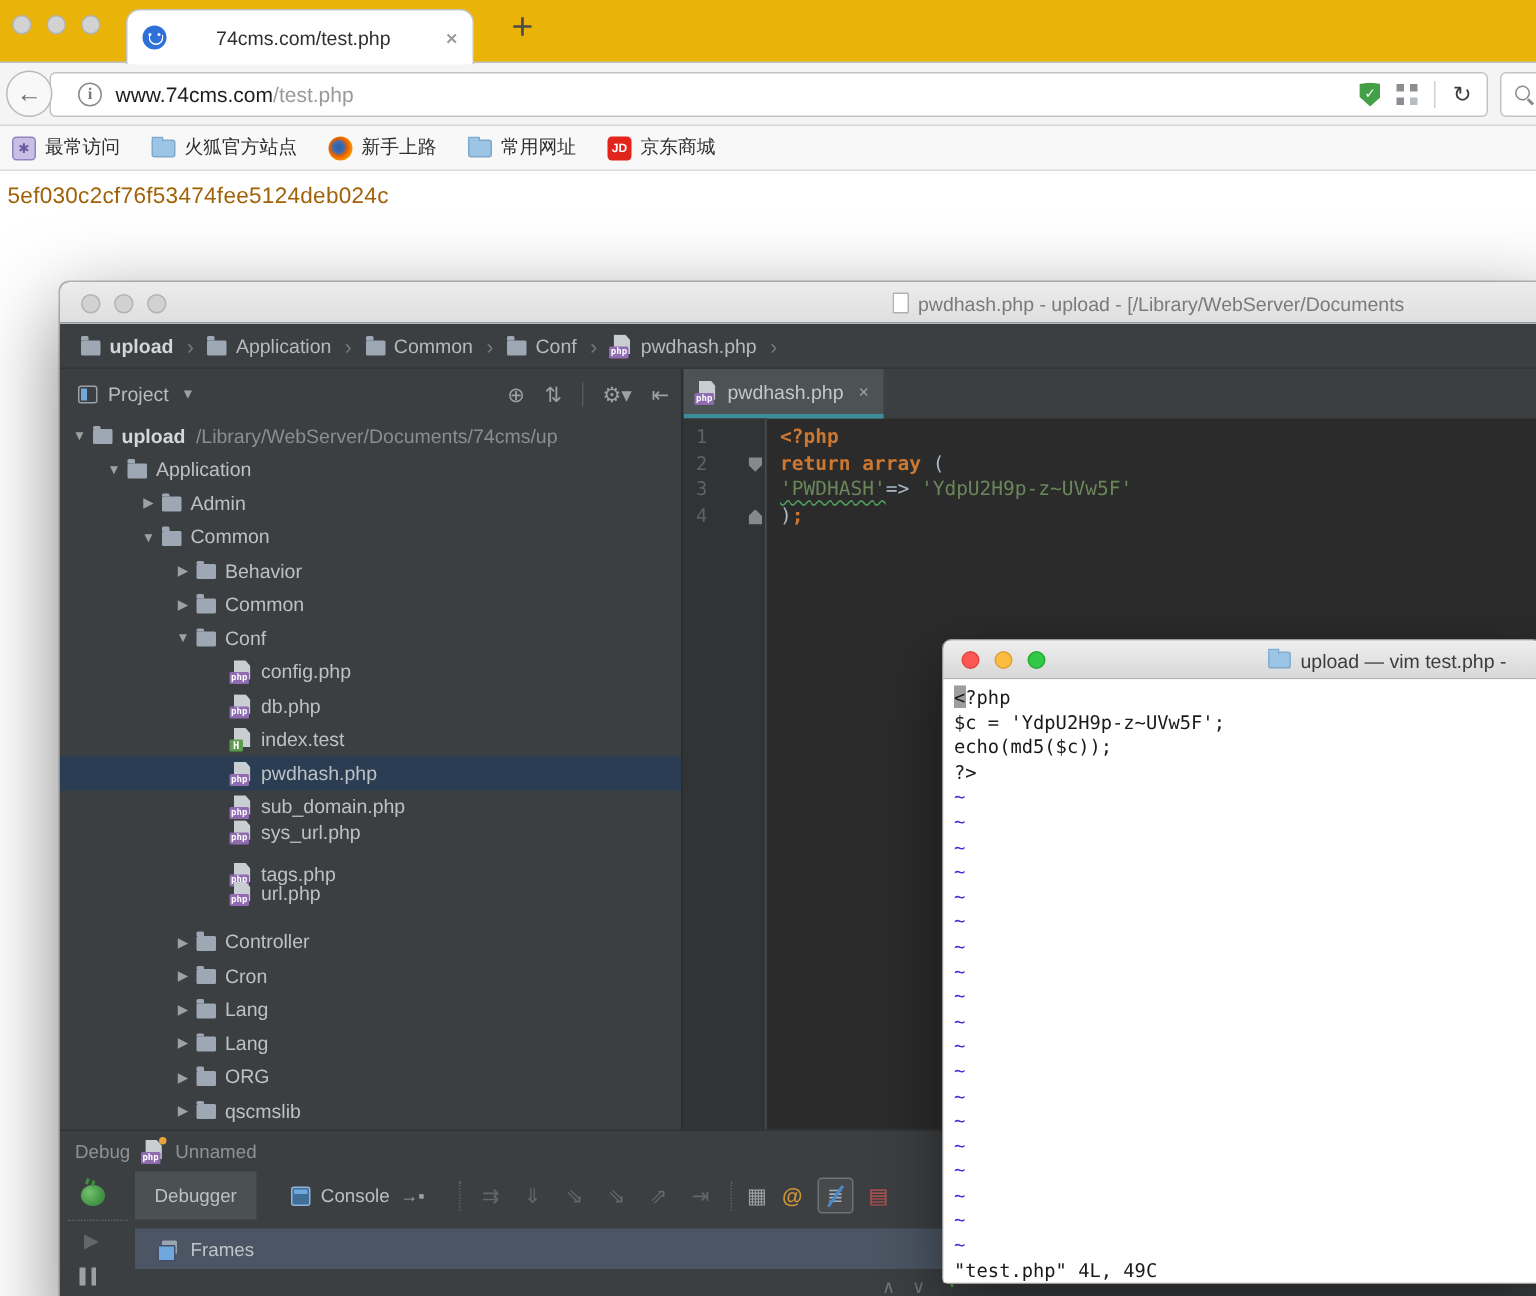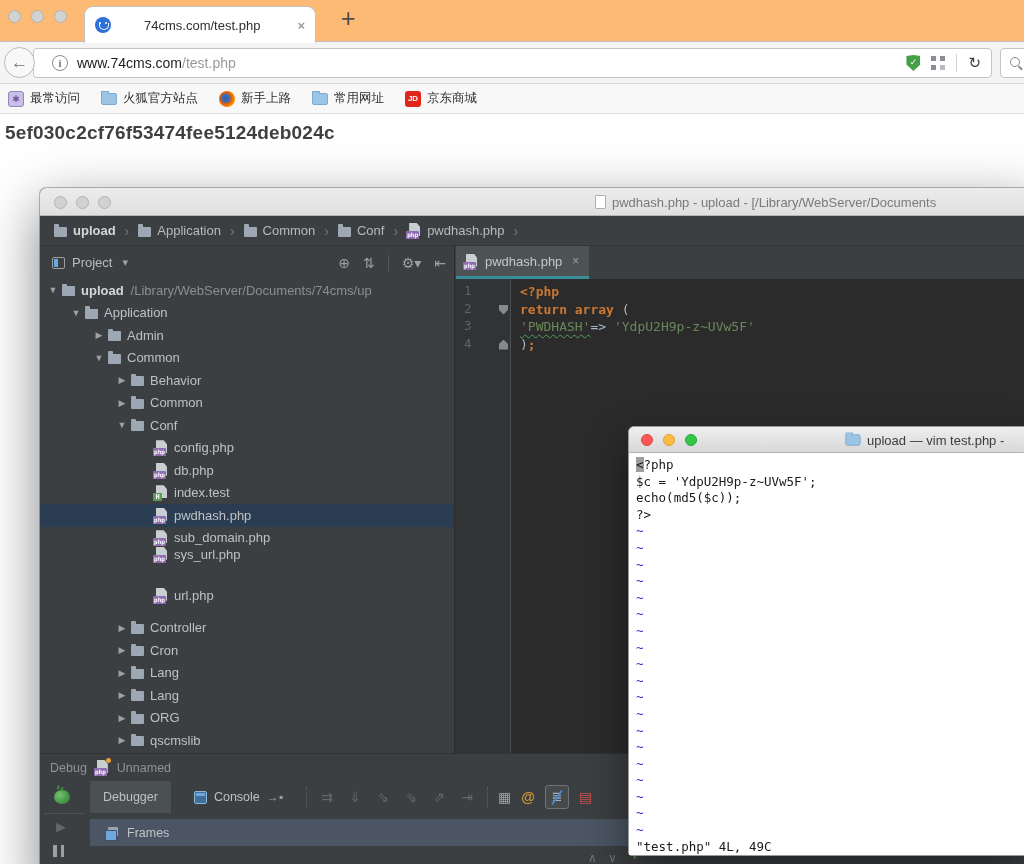--- a/index.html
+++ b/index.html
@@ -2,21 +2,21 @@
 <html><head>
 <meta charset="utf-8">
 <style>
   * { margin:0; padding:0; box-sizing:border-box; }
   html,body { width:1024px; height:864px; overflow:hidden; background:#fff;
     font-family:"Liberation Sans", sans-serif; }
   #screen { position:relative; width:1024px; height:864px; overflow:hidden; background:#fff; }
   .abs { position:absolute; }
 
   
-  .ff-tabbar { left:0; top:0; width:1024px; height:42px; background:#fdba74; border-bottom:1px solid #bfbfbf; }
+  .ff-tabbar { left:0; top:0; width:1024px; height:42px; background:#eab308; border-bottom:1px solid #bfbfbf; }
   .tl { position:absolute; width:13px; height:13px; border-radius:50%; background:#d2d2d2; border:1px solid #b3b3b3; top:10px; }
   .ff-tab { position:absolute; left:84px; top:6px; width:232px; height:37px; background:#fff;
     border:1px solid #c3c3c3; border-bottom:none; border-radius:9px 9px 0 0;
     display:flex; align-items:center; padding:0 10px; z-index:2; }
   .smiley { width:16px; height:16px; border-radius:50%; background:#2e6fd8; position:relative; flex:none; }
   .smiley::before { content:""; position:absolute; left:3.5px; top:4.5px; width:2.5px; height:2.5px; border-radius:50%; background:#fff; box-shadow:6px 0 0 #fff; }
   .smiley::after { content:""; position:absolute; left:4px; top:6px; width:8px; height:6px; border:1.5px solid #fff; border-top:none; border-radius:0 0 8px 8px; }
   .tab-title { flex:1; text-align:center; font-size:13px; color:#2f2f2f; white-space:nowrap; overflow:hidden; }
   .tab-close { color:#9b9b9b; font-size:13px; font-weight:bold; margin-left:4px; cursor:default; }
   .newtab { position:absolute; left:341px; top:4px; font-size:25px; font-weight:300; color:#4c4c4c; }
@@ -46,21 +46,21 @@
   .ff-bookmarks { left:0; top:84px; width:1024px; height:30px; background:#f8f8f8; border-bottom:1px solid #dcdcdc; display:flex; align-items:center; gap:21px; padding-left:8px; }
   .bm { display:flex; align-items:center; gap:6px; font-size:12.5px; color:#2f2f2f; }
   .bmi { flex:none; }
   .bmi.smart-folder { width:16px; height:16px; border-radius:3px; background:#c9bfe6; border:1px solid #9384bd; color:#6b5aa0; font-size:9px; line-height:14px; text-align:center; }
   .bmi.folder { width:16px; height:12px; background:#9cc4e4; border-radius:1px 2px 2px 2px; position:relative; border:1px solid #7fa9cc; }
   .bmi.folder::before { content:""; position:absolute; top:-3px; left:-1px; width:6px; height:2.5px; background:#9cc4e4; border:1px solid #7fa9cc; border-bottom:none; border-radius:1px 1px 0 0; }
   .bmi.firefox { width:16px; height:16px; border-radius:50%; background:radial-gradient(circle at 42% 45%, #2f5fa8 0%, #3b6cb4 28%, #e66000 46%, #ff9500 72%, #ffcb00 100%); }
   .bmi.jd { width:16px; height:16px; border-radius:3px; background:#e1251b; color:#fff; font:bold 8px/16px "Liberation Sans", sans-serif; text-align:center; }
 
   .ff-page { left:0; top:114px; width:1024px; height:750px; background:#fff; }
-  .hash { position:absolute; left:5px; top:8px; font-size:19px; color:#404040; letter-spacing:0.2px;font-weight:bold; }
+  .hash { position:absolute; left:5px; top:8px; font-size:15px; color:#a16207; letter-spacing:0.2px; }
 
   
   .ide { left:40px; top:188px; width:1000px; height:700px; border-radius:6px 6px 0 0;
     box-shadow:0 18px 55px rgba(0,0,0,.5), 0 0 0 1px rgba(0,0,0,.25);
     background:#3c3f41; font-size:13px; color:#bbb; }
   .ide-titlebar { position:absolute; left:0; top:0; width:100%; height:28px; background:linear-gradient(#ececec,#dfdfdf); border-radius:6px 6px 0 0; border-bottom:1px solid #b6b6b6; }
   .ide .tl { top:8px; }
   .ide-title { position:absolute; left:555px; top:0; right:0; height:28px; display:flex; align-items:center; gap:6px; font-size:13px; color:#7a7a7a; white-space:nowrap; overflow:hidden; }
   .doc { width:11px; height:14px; background:#fff; border:1px solid #b0b0b0; border-radius:1px; flex:none; }
 
@@ -358,20 +358,28 @@
             <span class="tlabel">sub_domain.php</span>
           </div>
           <div class="trow" style="top: 264px;">
             <span class="tarrow" style="margin-left: 98px;"></span>
             <span class="fico">
               <span class="page"></span>
               <span class="fbadge">php</span>
             </span>
             <span class="tlabel">sys_url.php</span>
           </div>
+          <div class="trow" style="top: 292.5px;">
+            <span class="tarrow" style="margin-left: 98px;"></span>
+            <span class="fico">
+              <span class="page"></span>
+              <span class="fbadge">php</span>
+            </span>
+            <span class="tlabel">tags.php</span>
+          </div>
           <div class="trow" style="top: 305px;">
             <span class="tarrow" style="margin-left: 98px;"></span>
             <span class="fico">
               <span class="page"></span>
               <span class="fbadge">php</span>
             </span>
             <span class="tlabel">url.php</span>
           </div>
           <div class="trow" style="top: 337.5px;">
             <span class="tarrow" style="margin-left: 75px;">▶</span>

